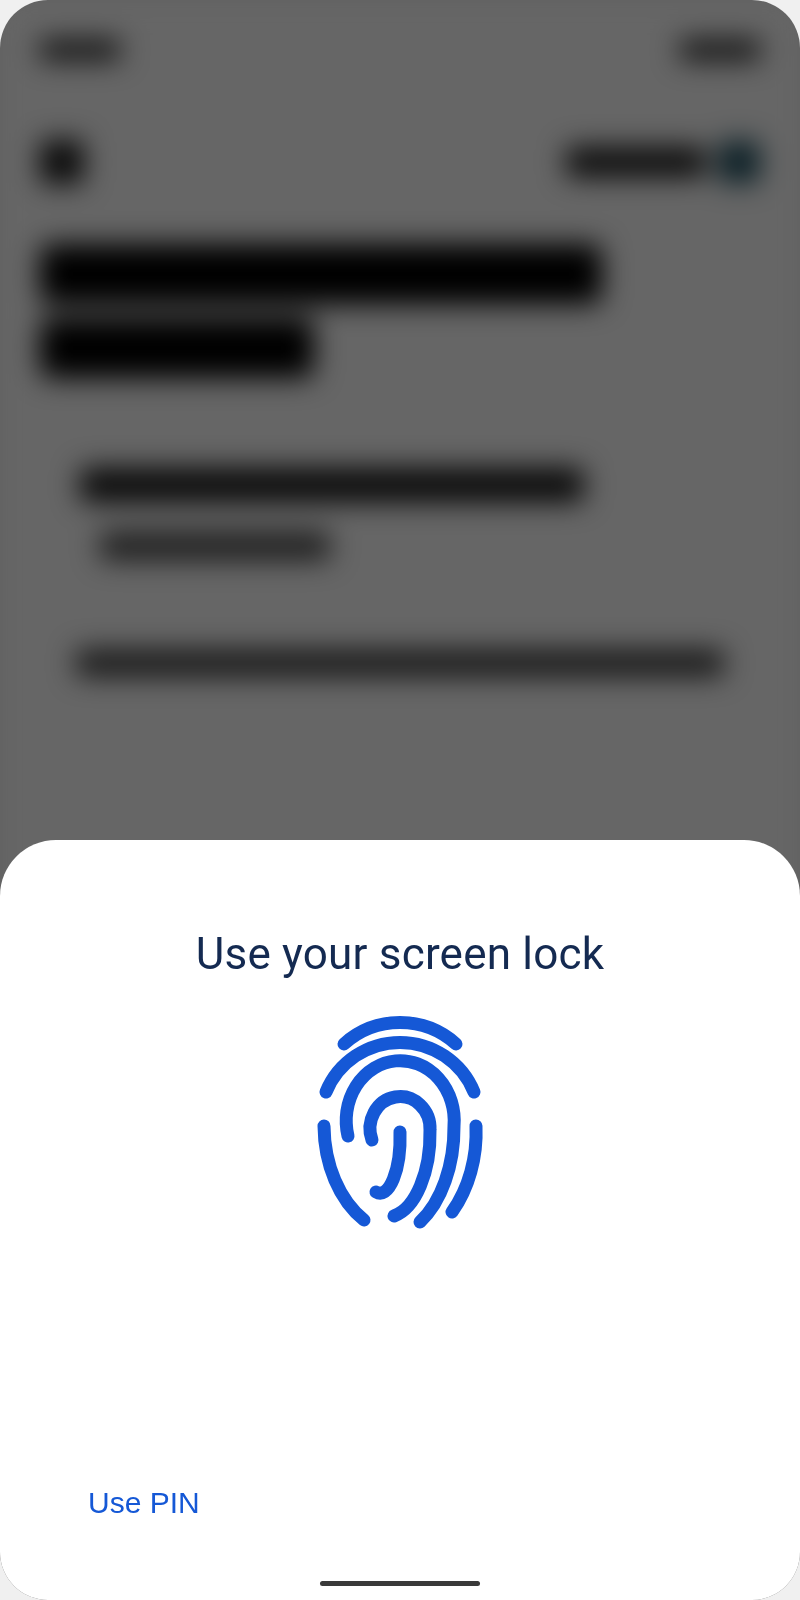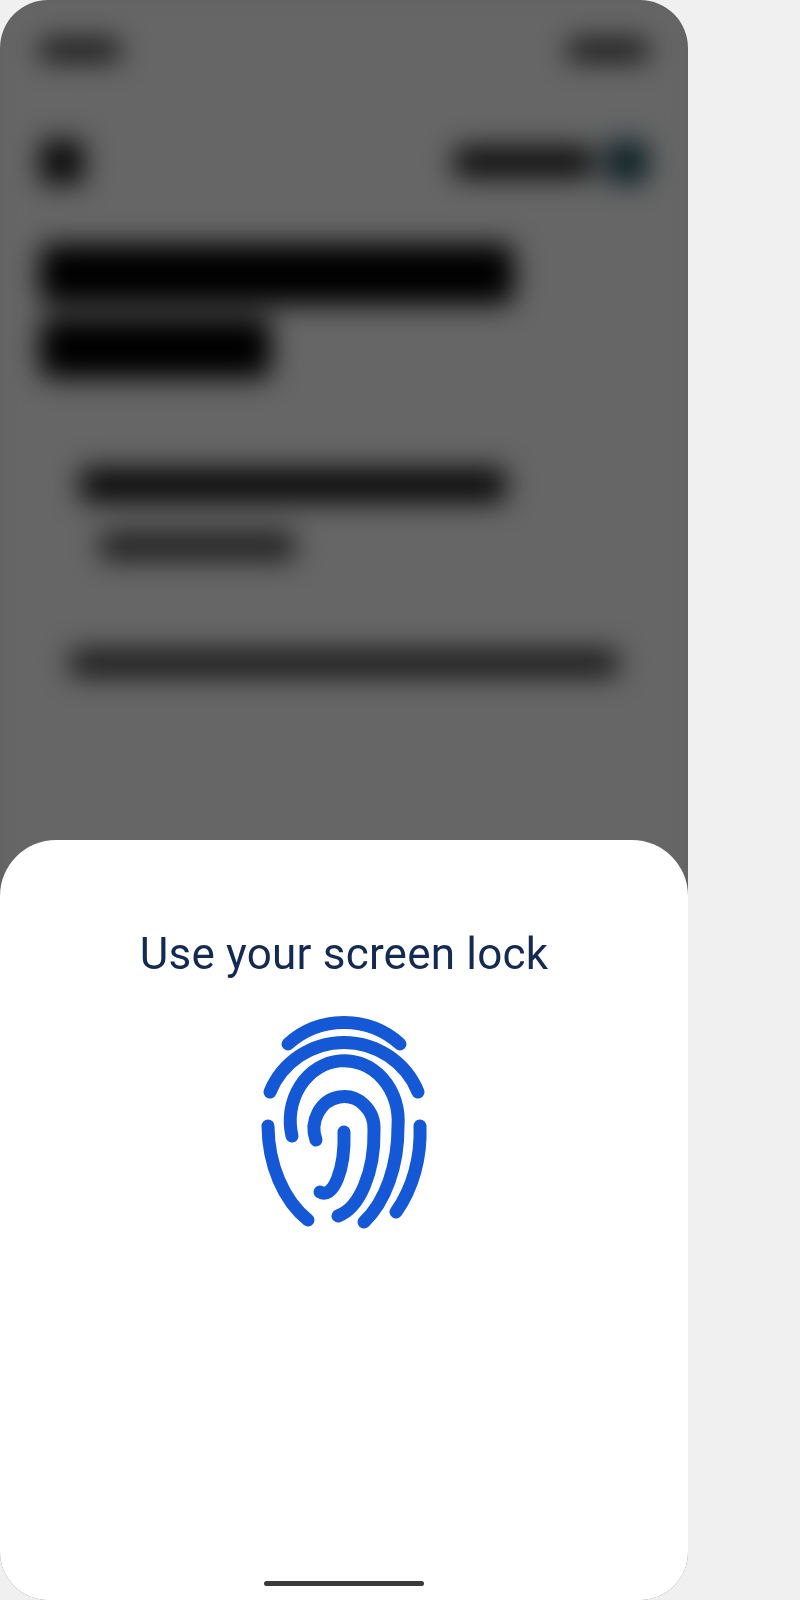--- a/index.html
+++ b/index.html
@@ -5,21 +5,21 @@
     * { box-sizing: border-box; margin: 0; padding: 0; }
     body {
       width: 800px;
       height: 1600px;
       font-family: -apple-system, BlinkMacSystemFont, 'Segoe UI', Roboto, sans-serif;
       background: #f0f0f0;
       overflow: hidden;
       position: relative;
     }
     .phone-screen {
-      width: 688px;
+      width: 800px;
       height: 1600px;
       position: relative;
       border-radius: 48px;
       overflow: hidden;
       background: #e8e8e8;
     }
     
     .background-content {
       position: absolute;
       top: 0; left: 0; right: 0; bottom: 0;
@@ -169,16 +169,19 @@
 
         <path d="M 24 60 A 27 30 0 1 1 77 55 A 35 55 0 0 1 60 103"></path>
 
         <path d="M 88 55 A 48 60 0 0 1 76 98"></path>
 
         <path d="M 36 62 A 15 16 0 1 1 65 57 A 22 42 0 0 1 47 100"></path>
 
         <path d="M 50 58 A 10 28 0 0 1 38 88"></path>
       </svg>
     </div>
+    <div class="sheet-footer">
+      <button class="use-pin-btn">Use PIN</button>
+    </div>
   </div>
 
   <div class="home-indicator"></div>
 </div>
 
 </body></html>

